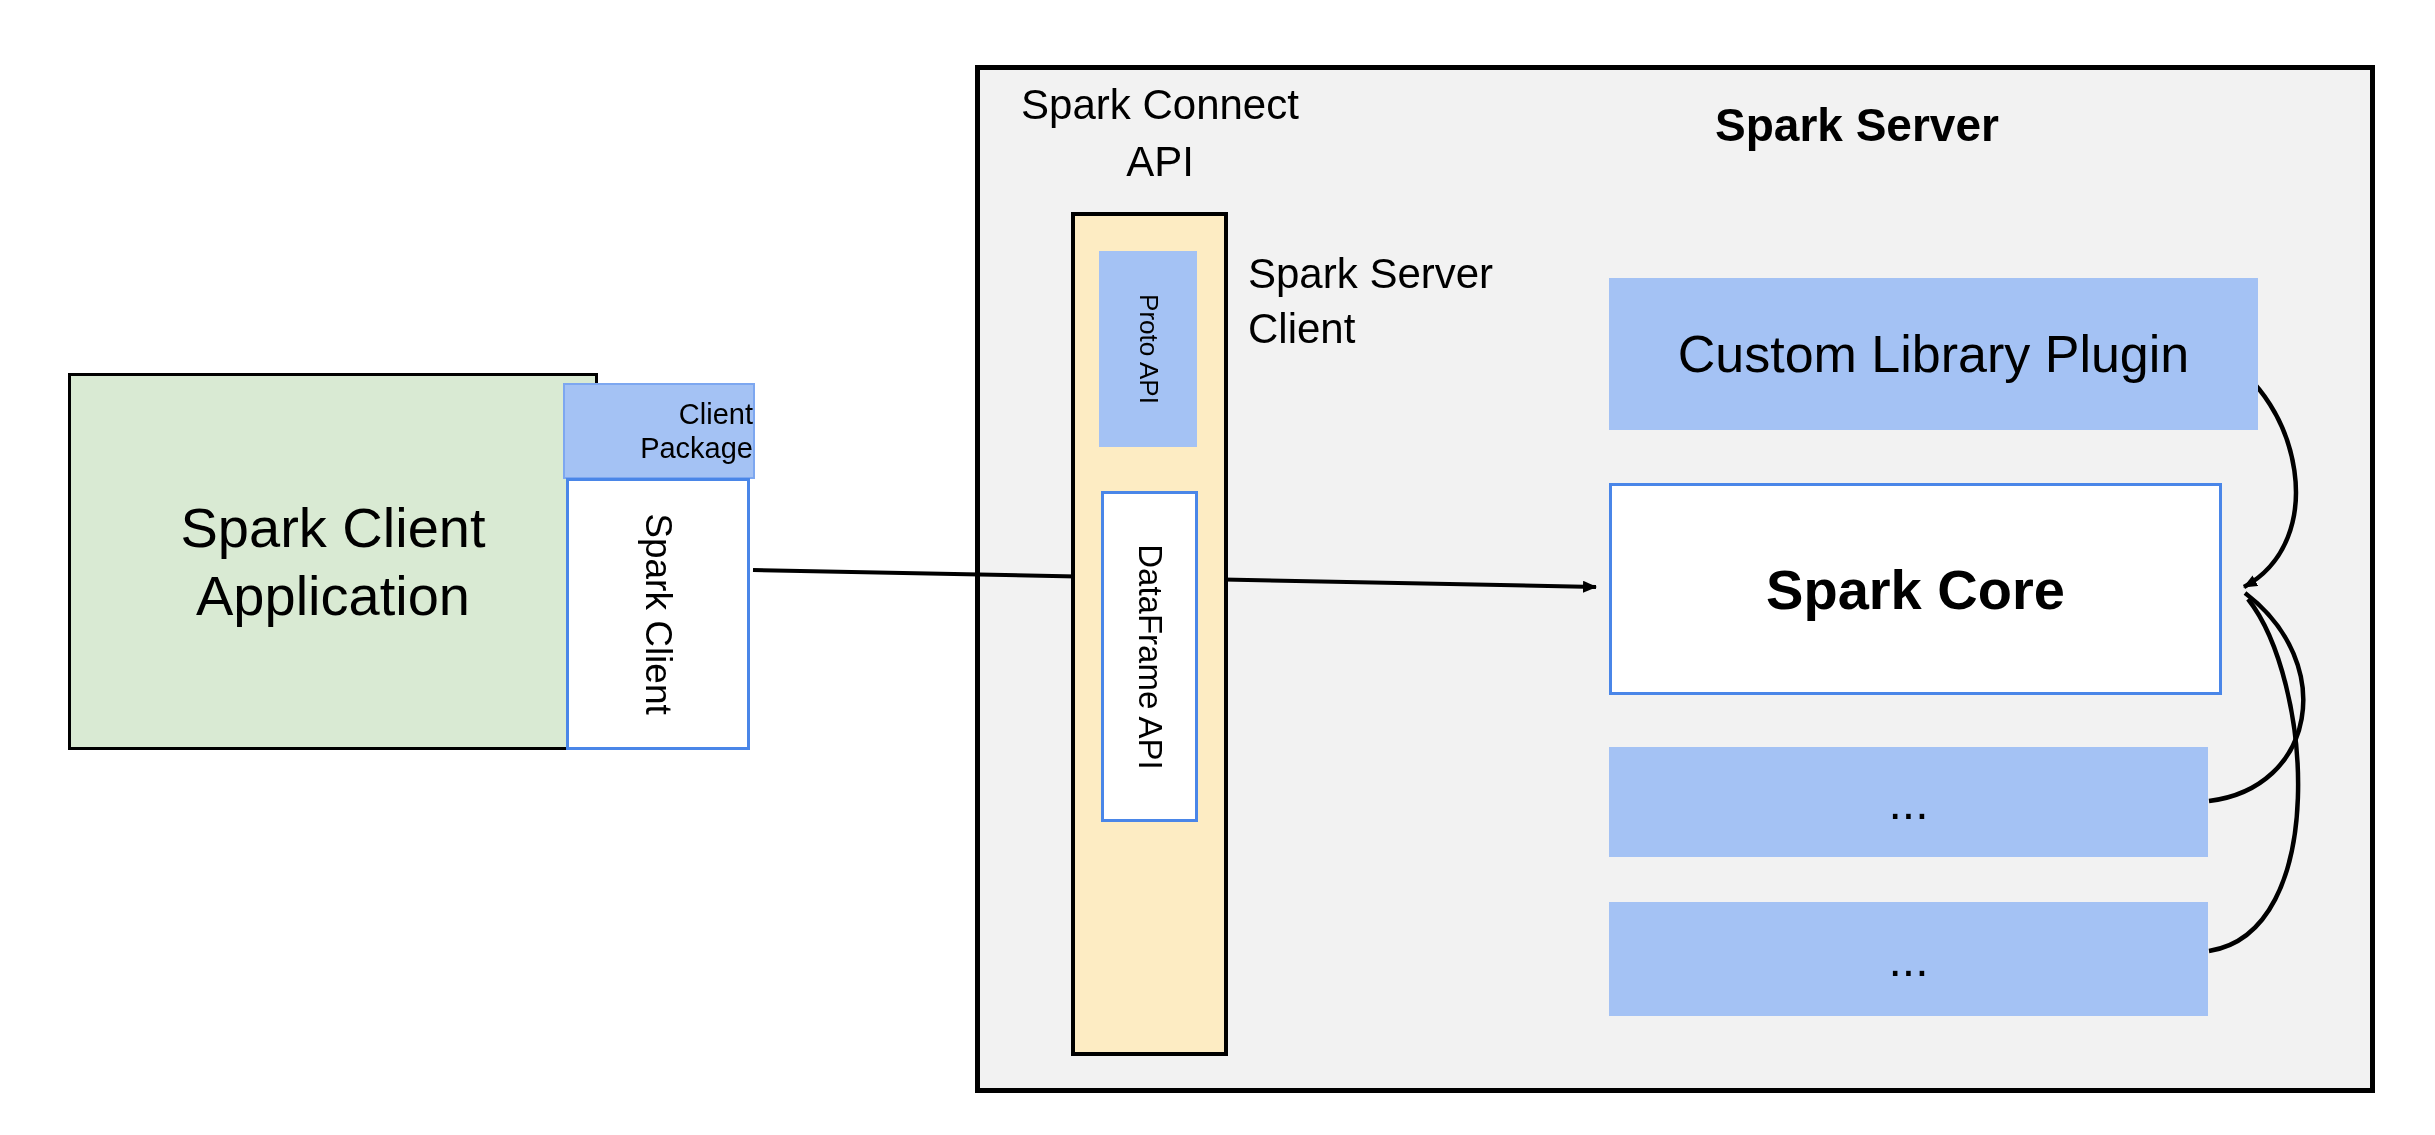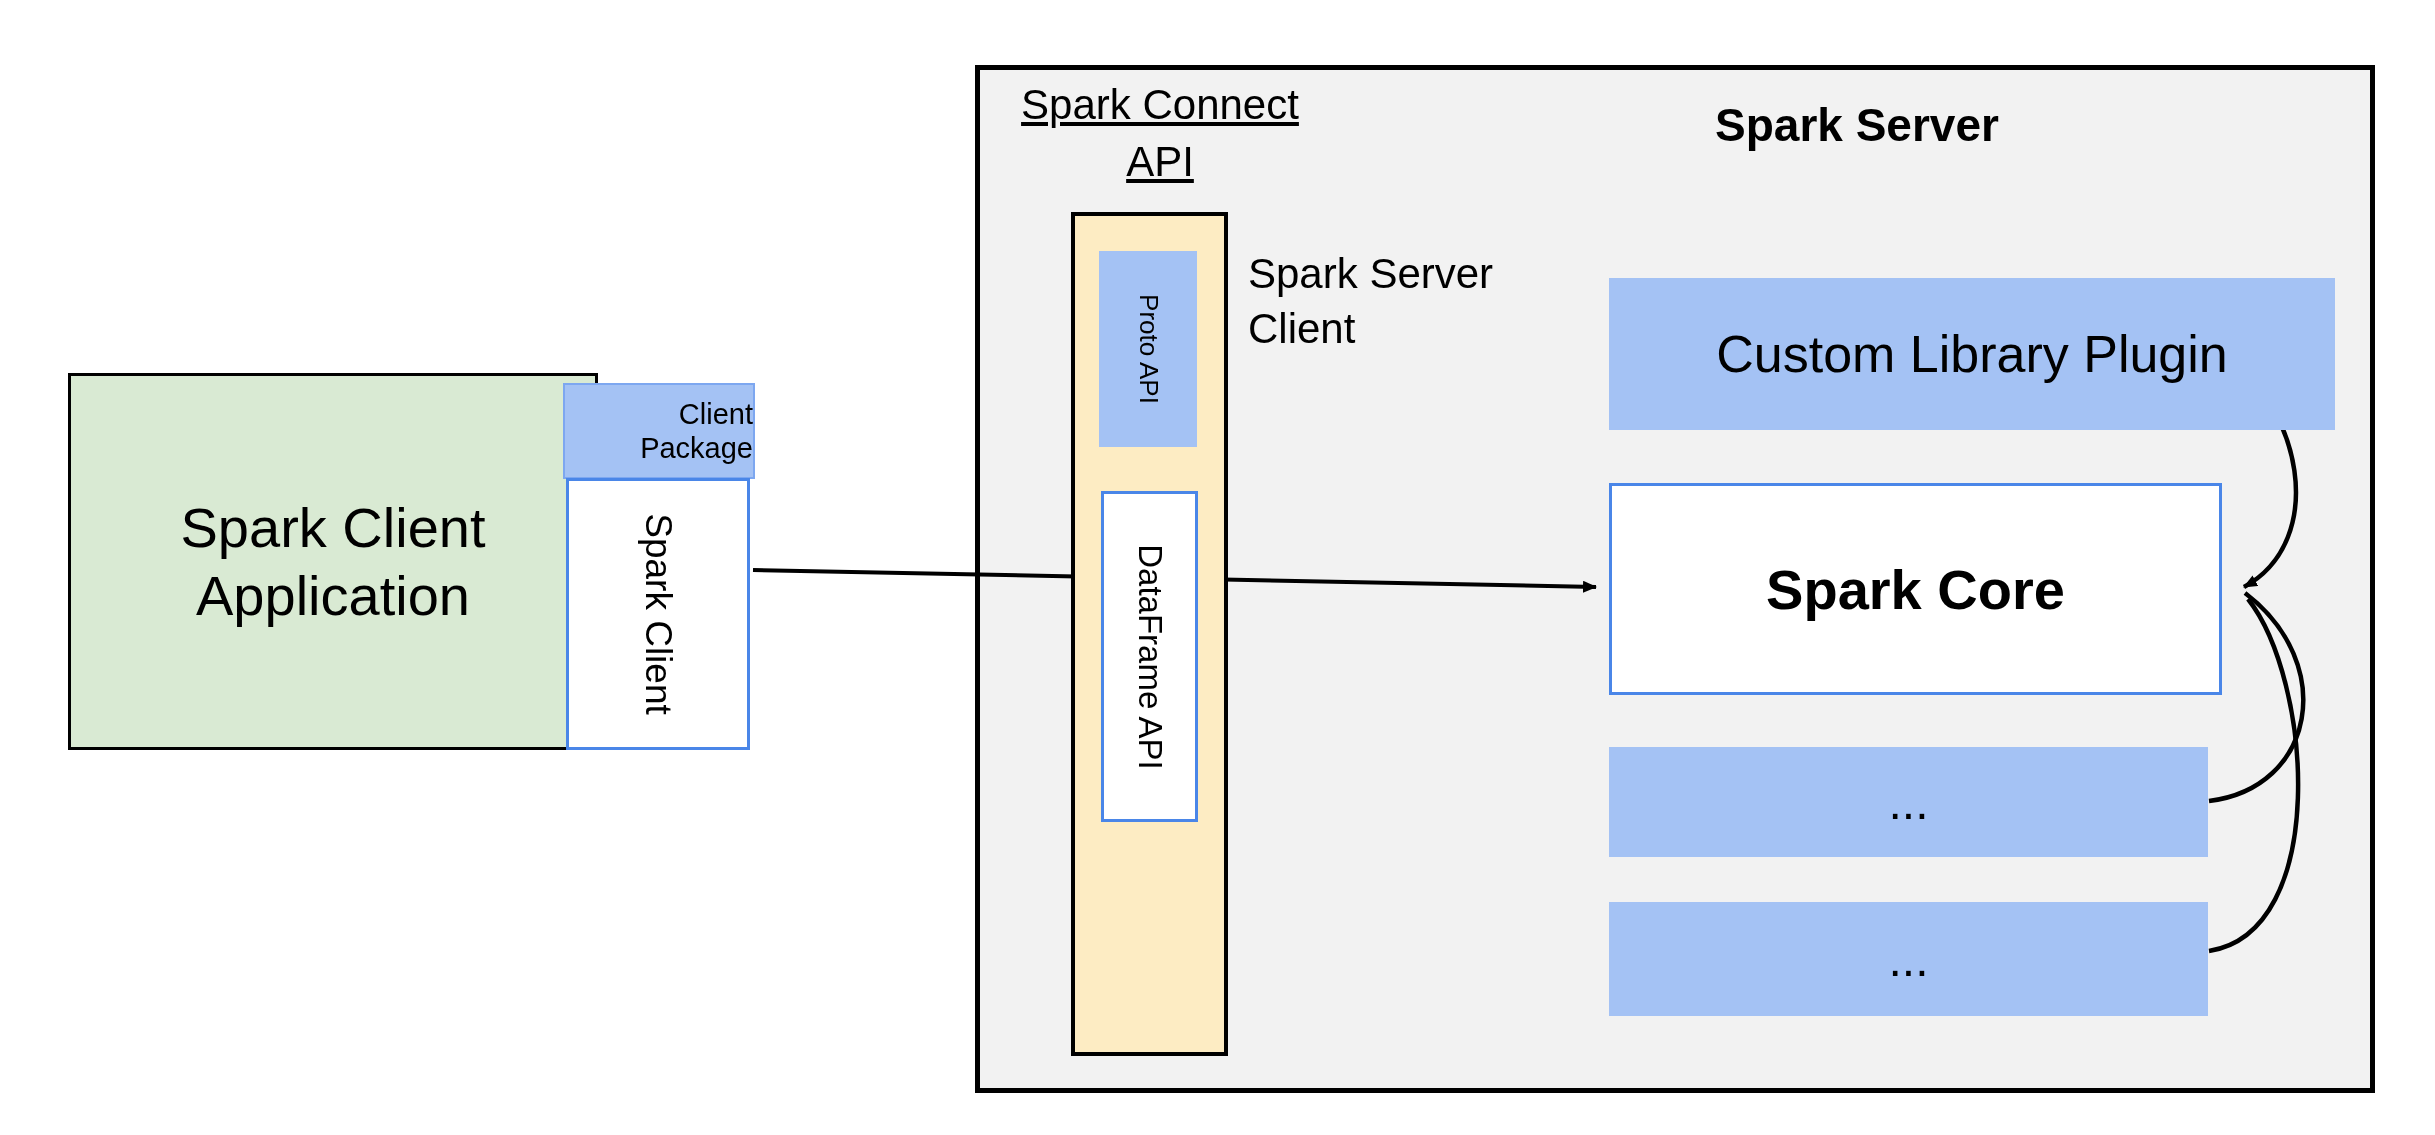--- a/index.html
+++ b/index.html
@@ -44,21 +44,21 @@
   }
   .vtext {
     position:absolute; left:50%; top:50%;
     transform:translate(-50%,-50%) rotate(90deg);
     white-space:nowrap;
   }
   .proto-box .vtext { font-size:26px; }
   .dataframe-box .vtext { font-size:33px; }
   .spark-client-box .vtext { font-size:37px; }
   .plugin-box {
-    left:1609px; top:278px; width:726px; height:152px;
+    left:1609px; top:278px; width:649px; height:152px;
     background:#a4c2f4; z-index:6;
     display:flex; align-items:center; justify-content:center;
     font-size:52px;
   }
   .core-box {
     left:1609px; top:483px; width:613px; height:212px;
     background:#fff; border:3px solid #4a86e8; box-sizing:border-box; z-index:6;
     display:flex; align-items:center; justify-content:center;
     font-size:56px;
     font-weight:bold;
@@ -66,21 +66,21 @@
   .more-box {
     left:1609px; width:599px; background:#a4c2f4; z-index:6;
     display:flex; align-items:center; justify-content:center;
     font-size:48px;
   }
   .more-box.first  { top:747px; height:110px; }
   .more-box.second { top:902px; height:114px; }
   
   .connect-api-label {
     left:860px; top:76px; width:600px; text-align:center;
-    font-size:42px; line-height:57px; z-index:2;text-decoration:underline;
+    font-size:42px; line-height:57px; z-index:2;
   }
   .server-title {
     left:1607px; top:98px; width:500px; text-align:center;
     font-size:46px; font-weight:bold; z-index:2;
   }
   .library-label {
     left:1248px; top:246px; width:420px; text-align:left;
     font-size:42px; line-height:55px; z-index:7;
   }
   

